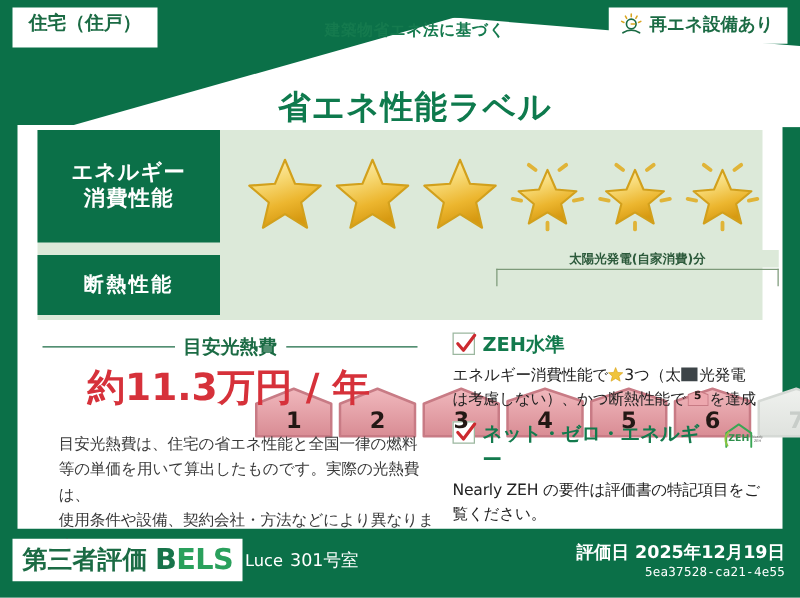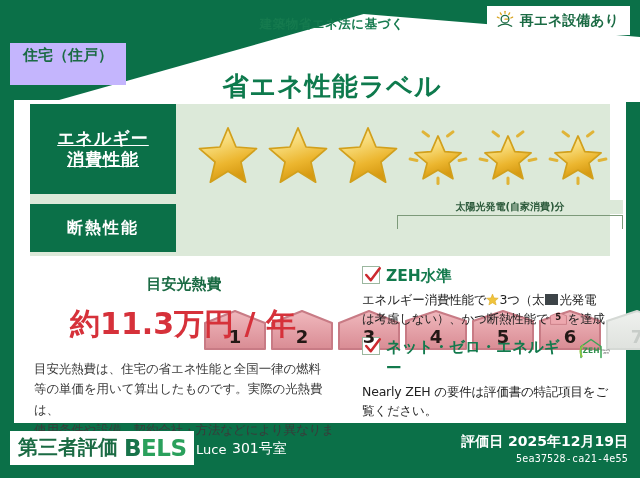--- a/index.html
+++ b/index.html
@@ -13,26 +13,25 @@
 
   
   #label-root{
     position:absolute; inset:0;
     background:#0b7048;
   }
 
   
   .top-tag{
     position:absolute; left:10px; top:6px;
-    background:#c4b5fd;
-    padding:5px 13px 22px 13px;
+    background:#ffffff;
+    padding:5px 13px 12px 13px;
     font-size:15px; font-weight:bold; color:#1b6b44;
     letter-spacing:0px;
     line-height:1;
-    margin-top:37px;
   }
   .top-badge{
     position:absolute; right:10px; top:6px;
     background:#ffffff;
     padding:4px 11px 5px 8px;
     font-size:14px; font-weight:bold; color:#1b6b44;
     display:flex; align-items:center; gap:5px;
     line-height:1;
   }
   .sun-icon{ width:20px; height:20px; display:block; }
@@ -75,21 +74,21 @@
     width:580px; height:152px;
     background:#dce9d9;
   }
   .row-label{
     position:absolute;
     background:#0b7048;
     color:#ffffff; font-weight:bold;
     display:flex; align-items:center; justify-content:center;
     text-align:center; line-height:1.25;
   }
-  #energy-label{ left:16px; top:4px; width:146px; height:90px; font-size:17px; letter-spacing:1px;text-decoration:underline;}
+  #energy-label{ left:16px; top:4px; width:146px; height:90px; font-size:17px; letter-spacing:1px;}
   #insul-label{ left:16px; top:104px; width:146px; height:48px; font-size:16px; letter-spacing:2px;}
 
   
   .stars{
     position:absolute; left:180px; top:18px;
     width:420px; height:74px;
     display:flex; align-items:center; gap:2px;
   }
   .star{ width:68px; height:68px; display:block; }
   .solar-bracket-line{
@@ -124,33 +123,33 @@
   
   .lower{
     position:absolute; left:16px; top:166px;
     width:580px; height:150px;
   }
   .col-left{ position:absolute; left:0; top:0; width:318px; height:150px; }
   .col-right{ position:absolute; left:332px; top:0; width:248px; height:150px; }
 
   .cost-head{
     display:flex; align-items:center; gap:7px;
-    width:300px; margin:2px 0 0 4px;flex-direction:column;
+    width:300px; margin:2px 0 0 4px;
   }
   .cost-head .hline{ flex:1; height:1.5px; background:#1b6b44; }
   .cost-head-text{ font-size:15px; font-weight:bold; color:#1b6b44; white-space:nowrap; }
 
   .cost-value{
     text-align:center; width:306px;
     font-size:30px; font-weight:bold; color:#d6313a;
     margin-top:3px; letter-spacing:0px;
   }
 
   .cost-note{
-    margin-top:14px; width:310px; margin-left:4px;
+    margin-top:14px; width:310px; margin-left:17px;
     font-size:12.5px; color:#3a3a3a; line-height:1.62;
     letter-spacing:-0.1px;
   }
 
   .check-block{ margin-bottom:4px; }
   .check-head{ display:flex; align-items:flex-start; gap:6px; }
   .checkbox{
     width:18px; height:18px; border:1.4px solid #9bb79f; background:#fff;
     position:relative; flex:none;
   }

